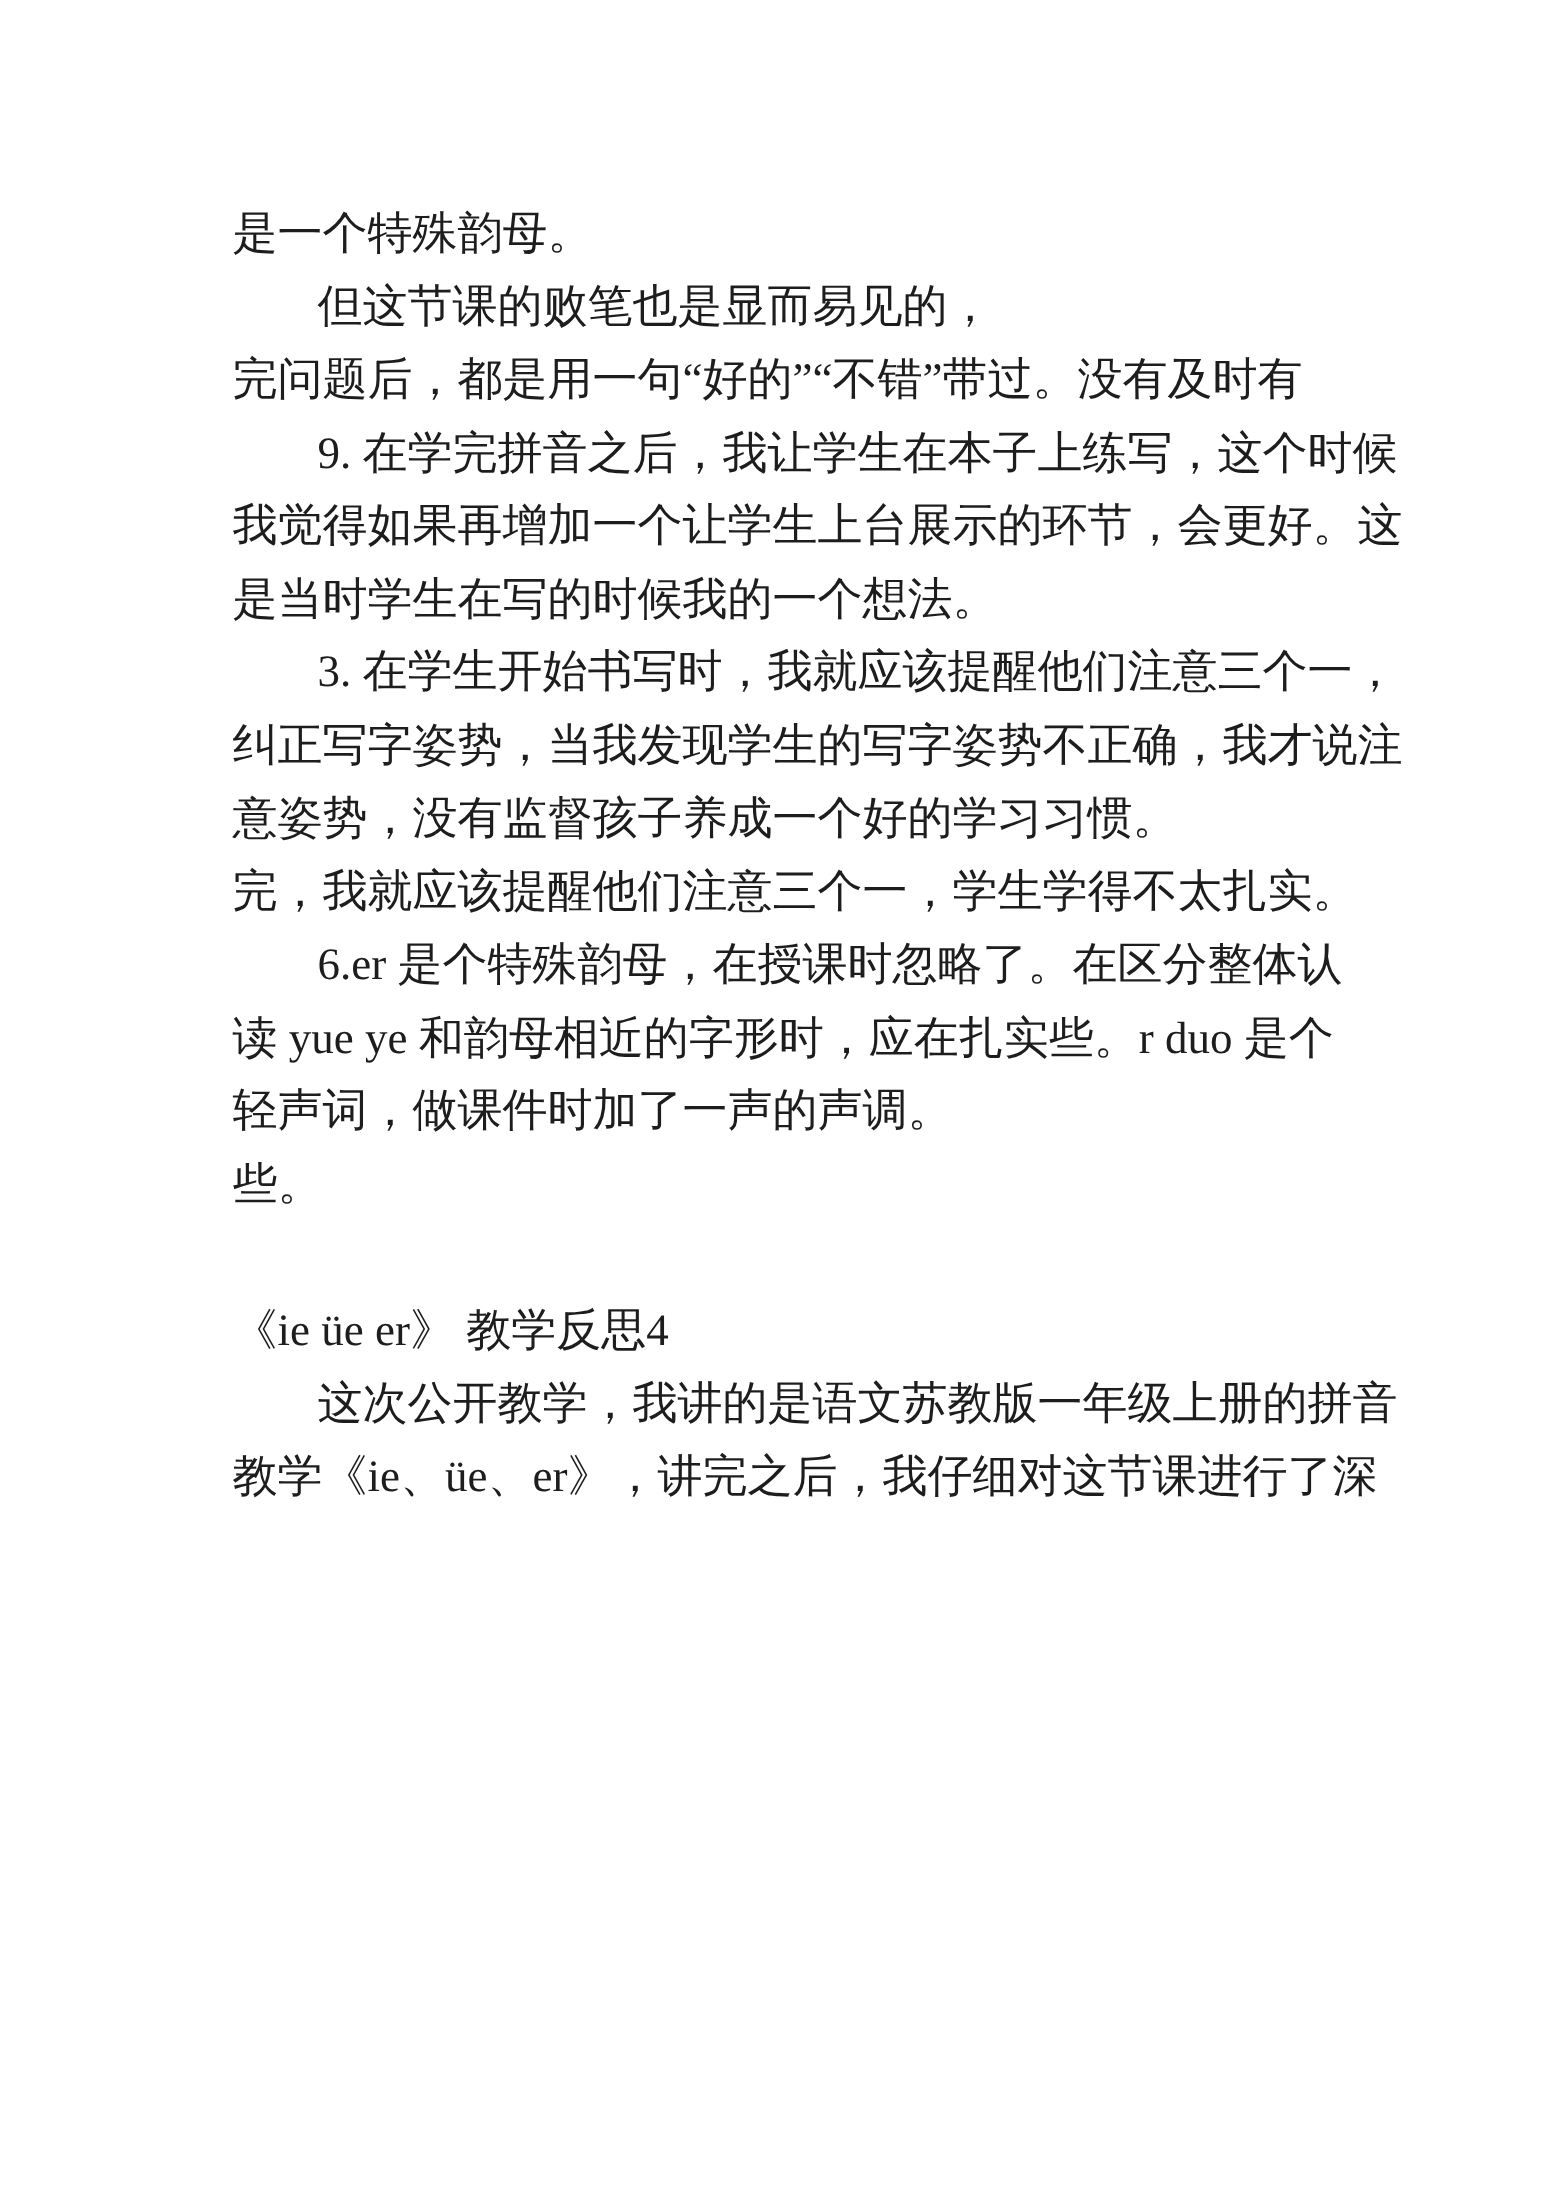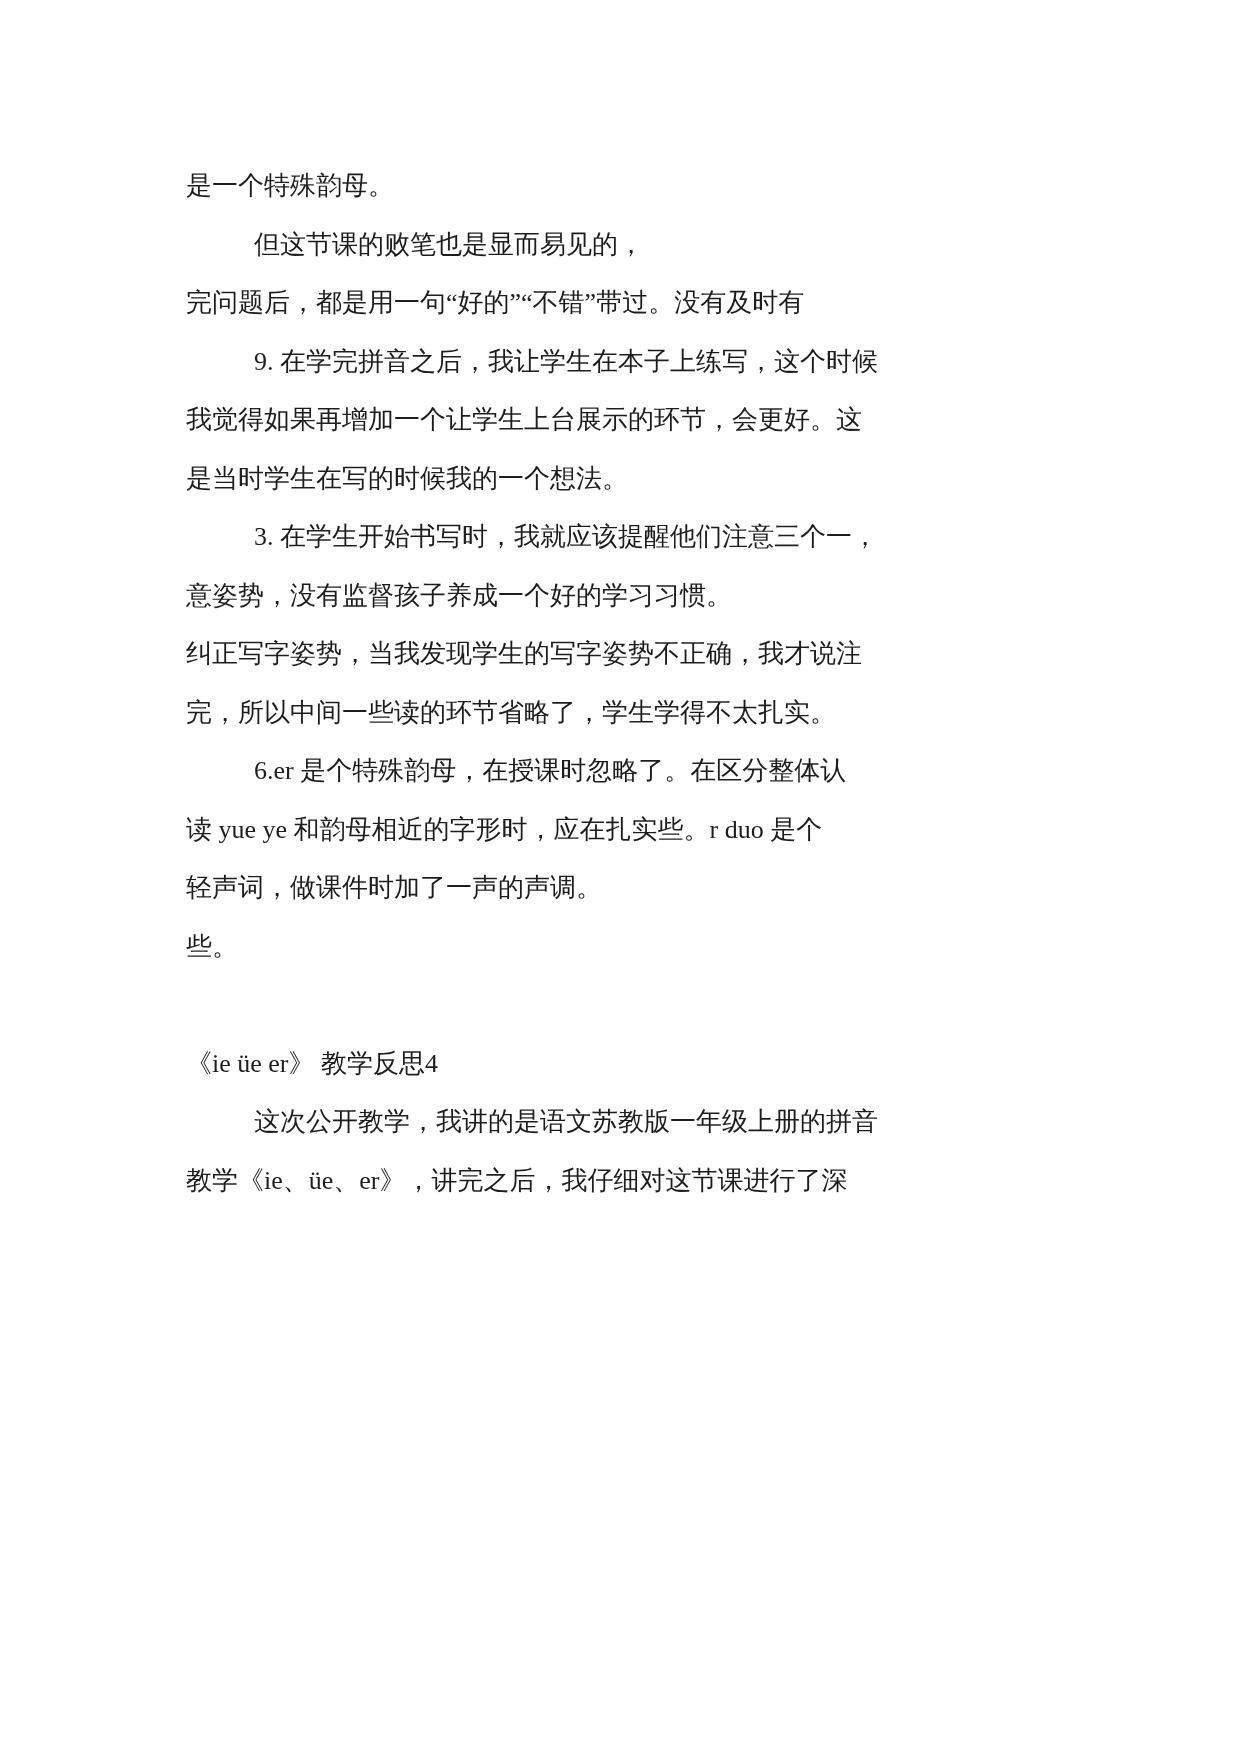--- a/index.html
+++ b/index.html
@@ -18,21 +18,21 @@
     height: 1754px;
     background: #ffffff;
     box-sizing: border-box;
   }
   .content {
     position: absolute;
     top: 157px;
     left: 186px;
     right: 120px;
     font-family: "Liberation Serif", "DejaVu Serif", serif;
-    font-size: 26px;
+    font-size: 36px;
     line-height: 58.5px;
     font-weight: 400;
     color: #1d1d1d;
   }
   .line {
     margin: 0;
     padding: 0;
     white-space: pre;
     height: 58.5px;
   }
@@ -48,23 +48,23 @@
 
 <div class="page">
   <div class="content">
     <p class="line">是一个特殊韵母。</p>
     <p class="line indent">但这节课的败笔也是显而易见的，</p>
     <p class="line">完问题后，都是用一句“好的”“不错”带过。没有及时有</p>
     <p class="line indent">9. 在学完拼音之后，我让学生在本子上练写，这个时候</p>
     <p class="line">我觉得如果再增加一个让学生上台展示的环节，会更好。这</p>
     <p class="line">是当时学生在写的时候我的一个想法。</p>
     <p class="line indent">3. 在学生开始书写时，我就应该提醒他们注意三个一，</p>
+    <p class="line">纠正写字姿势，当我发现学生的写字姿势不正确，我才说注</p>
     <p class="line">意姿势，没有监督孩子养成一个好的学习习惯。</p>
-    <p class="line">纠正写字姿势，当我发现学生的写字姿势不正确，我才说注</p>
-    <p class="line">完，所以中间一些读的环节省略了，学生学得不太扎实。</p>
+    <p class="line">完，我就应该提醒他们注意三个一，学生学得不太扎实。</p>
     <p class="line indent">6.er 是个特殊韵母，在授课时忽略了。在区分整体认</p>
     <p class="line">读 yue ye 和韵母相近的字形时，应在扎实些。r duo 是个</p>
     <p class="line">轻声词，做课件时加了一声的声调。</p>
     <p class="line">些。</p>
     <p class="line blank"></p>
     <p class="line">《ie üe er》 教学反思4</p>
     <p class="line indent">这次公开教学，我讲的是语文苏教版一年级上册的拼音</p>
     <p class="line">教学《ie、üe、er》，讲完之后，我仔细对这节课进行了深</p>
   </div>
 </div>

